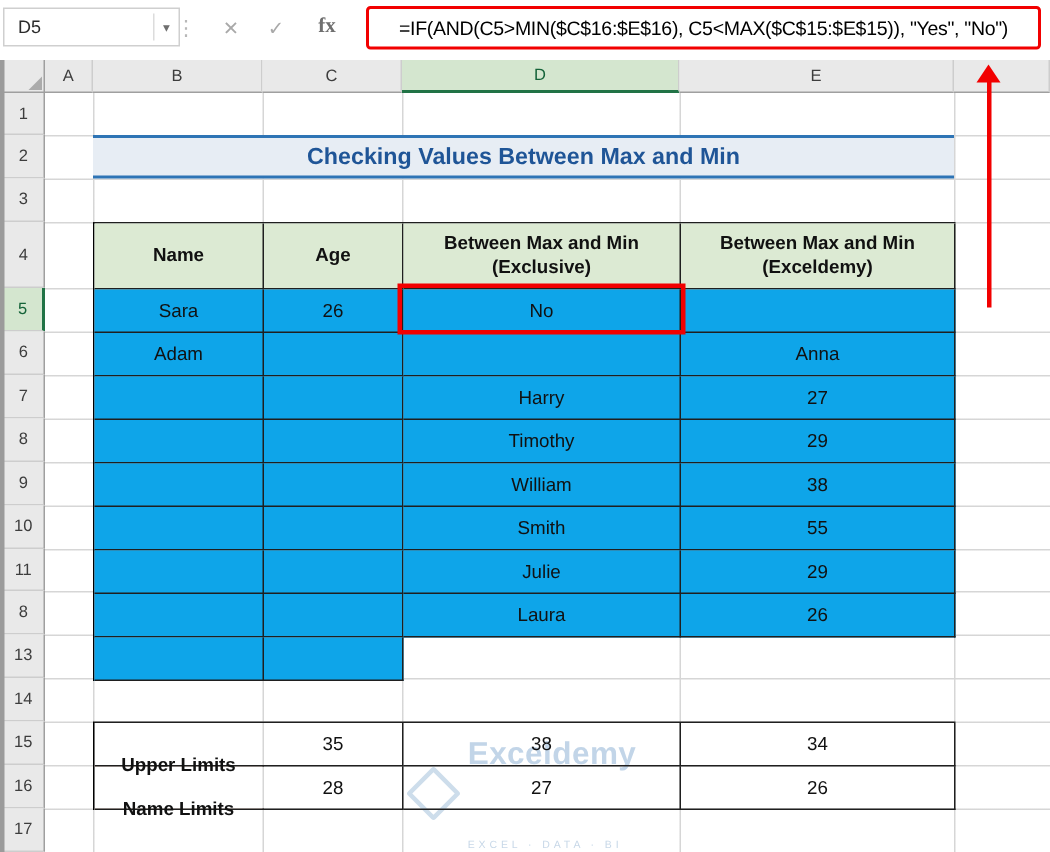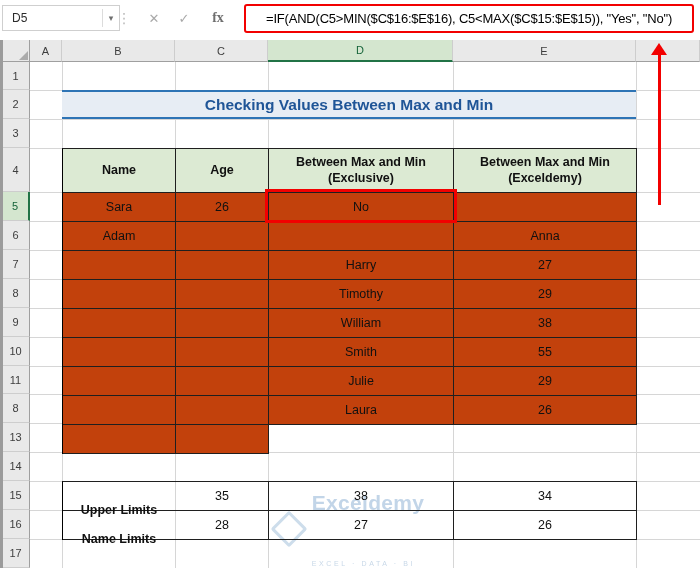--- a/index.html
+++ b/index.html
@@ -72,21 +72,21 @@
   
   .title-banner{position:absolute;left:62px;top:50px;width:574px;height:29px;box-sizing:border-box;
       background:#e7edf4;border-top:2px solid #2e74b5;border-bottom:2px solid #2e74b5;display:flex;
       align-items:center;justify-content:center;font-size:15.5px;font-weight:700;color:#1f5597;}
 
   
   .tbl{position:absolute;left:62px;display:grid;grid-template-columns:113px 93px 185px 183px;
        border-left:1px solid #000000;border-top:1px solid #1f1f1f;}
   .mt{top:108px;grid-template-rows:44px repeat(9,29px);}
   .lim{top:441px;grid-template-rows:29px 29px;}
-  .c{box-sizing:border-box;border-right:1px solid #1f1f1f;border-bottom:1px solid #1f1f1f;background:#c2410c;
+  .c{box-sizing:border-box;border-right:1px solid #1f1f1f;border-bottom:1px solid #1f1f1f;background:#0ea5e9;
      display:flex;align-items:center;justify-content:center;font-size:12.5px;color:#111;text-align:center;}
   .c.h{background:#dcead3;font-weight:700;line-height:1.25;padding:2px 6px;}
   .c.lab{background:#fce4d6;font-weight:700;margin-top:28px;}
   .lim .c.v{background:transparent;}
 
   
   .d5box{position:absolute;left:265px;top:149px;width:192px;height:34px;box-sizing:border-box;
          border:3px solid #f20000;pointer-events:none;}
   .arrow-shaft{position:absolute;left:658px;top:14px;width:3px;height:151px;background:#f20000;}
   .arrow-head{position:absolute;left:651px;top:3px;width:0;height:0;border-left:8px solid transparent;

